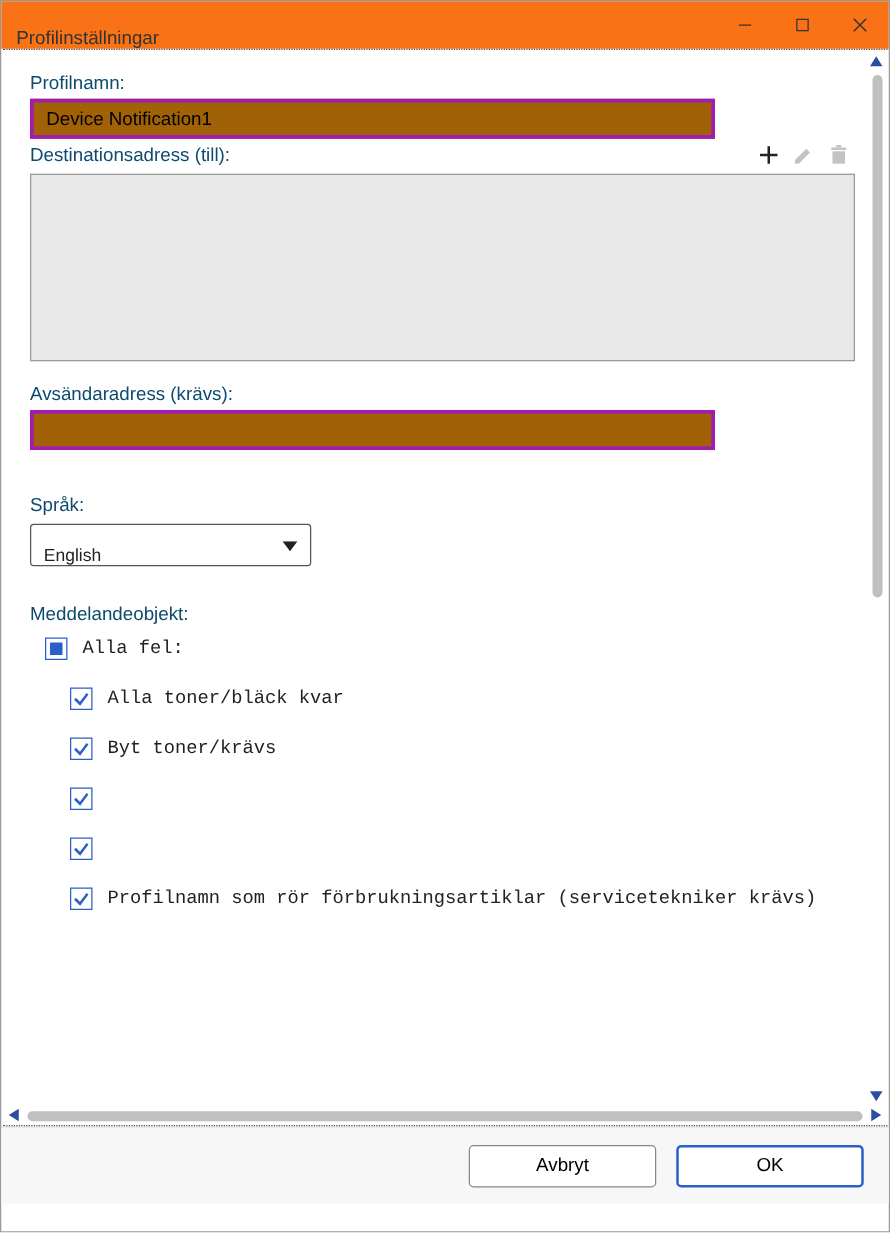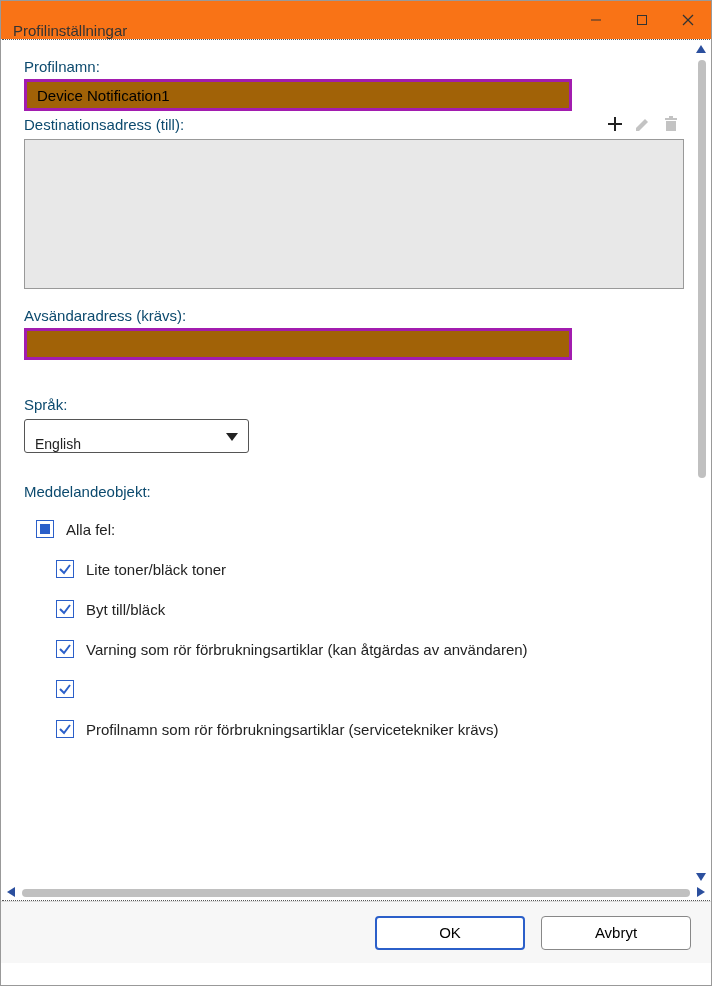--- a/index.html
+++ b/index.html
@@ -126,37 +126,38 @@
 }
 .sender-block { margin-top: 18px; }
 .lang-block { margin-top: 36px; }
 .select-wrap {
   position: relative;
   width: 225px;
   height: 34px;
   border: 1px solid #555;
   border-radius: 3px;
   display: flex;
-  align-items: flex-end;
-  padding: 0 10px;
+  align-items: flex-start;
+  padding: 16px 10px;
   cursor: pointer;
   margin-top: 6px;
 }
 .select-wrap .caret {
   position: absolute;
   right: 10px;
   top: 50%;
   transform: translateY(-50%);
 }
 .msg-block { margin-top: 30px; }
 .check-row {
   display: flex;
-  align-items: flex-end;
+  align-items: flex-start;
   margin: 8px 0;
   min-height: 28px;
+  font-family: Liberation Mono, monospace;
 }
 .check-row.root { margin-left: 12px; margin-top: 10px; }
 .check-row.child { margin-left: 32px; margin-top: 12px; }
 .checkbox {
   width: 18px;
   height: 18px;
   border: 1.5px solid #2b5fc9;
   background: #fff;
   margin-right: 12px;
   display: flex;
@@ -299,37 +300,36 @@
             <div class="checkbox indeterminate"></div>
             <span class="check-label">Alla fel:</span>
           </div>
 
           <div class="check-row child">
             <div class="checkbox checked">
               <svg viewBox="0 0 14 14">
                   <polyline points="2,7 6,11 12,3" fill="none" stroke="#2b5fc9" stroke-width="2"></polyline>
                 </svg>
             </div>
-            <span class="check-label">Lite toner/bläck toner</span>
-          </div>
-          <div class="check-row child">
-            <div class="checkbox checked">
-              <svg viewBox="0 0 14 14">
-                  <polyline points="2,7 6,11 12,3" fill="none" stroke="#2b5fc9" stroke-width="2"></polyline>
-                </svg>
-            </div>
-            <span class="check-label">Byt till/bläck</span>
-          </div>
-          <div class="check-row child">
-            <div class="checkbox checked">
-              <svg viewBox="0 0 14 14">
-                  <polyline points="2,7 6,11 12,3" fill="none" stroke="#2b5fc9" stroke-width="2"></polyline>
-                </svg>
-            </div>
-            <span class="check-label">Varning som rör förbrukningsartiklar (kan åtgärdas av användaren)</span>
+            <span class="check-label">Alla toner/bläck kvar</span>
+          </div>
+          <div class="check-row child">
+            <div class="checkbox checked">
+              <svg viewBox="0 0 14 14">
+                  <polyline points="2,7 6,11 12,3" fill="none" stroke="#2b5fc9" stroke-width="2"></polyline>
+                </svg>
+            </div>
+            <span class="check-label">Byt toner/krävs</span>
+          </div>
+          <div class="check-row child">
+            <div class="checkbox checked">
+              <svg viewBox="0 0 14 14">
+                  <polyline points="2,7 6,11 12,3" fill="none" stroke="#2b5fc9" stroke-width="2"></polyline>
+                </svg>
+            </div>
           </div>
           <div class="check-row child">
             <div class="checkbox checked">
               <svg viewBox="0 0 14 14">
                   <polyline points="2,7 6,11 12,3" fill="none" stroke="#2b5fc9" stroke-width="2"></polyline>
                 </svg>
             </div>
           </div>
           <div class="check-row child">
             <div class="checkbox checked">
@@ -339,17 +339,17 @@
             </div>
             <span class="check-label">Profilnamn som rör förbrukningsartiklar (servicetekniker krävs)</span>
           </div>
 
         </div>
       </div>
     </div>
   </div>
 
   <div class="button-bar">
+    <button class="btn secondary">Avbryt</button>
     <button class="btn primary">OK</button>
-    <button class="btn secondary">Avbryt</button>
   </div>
 
 </div>
 
 </body></html>

